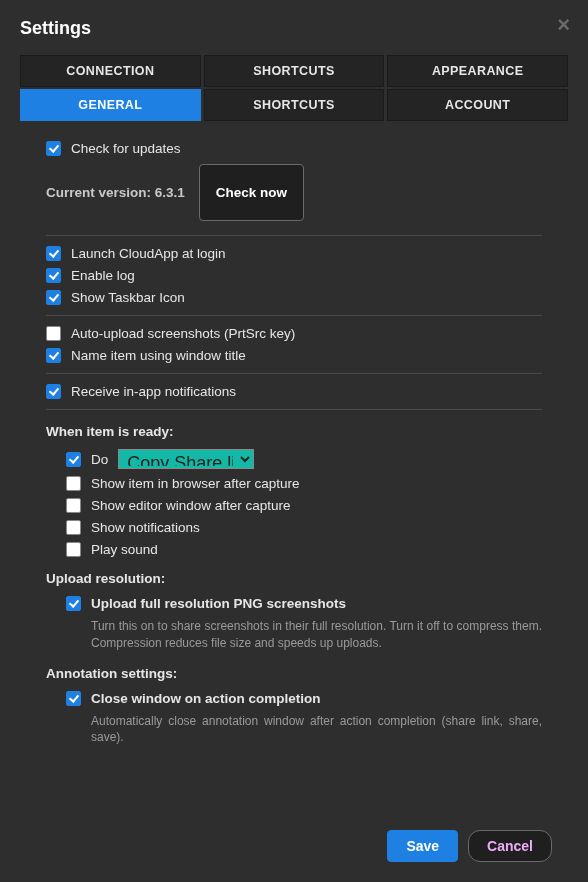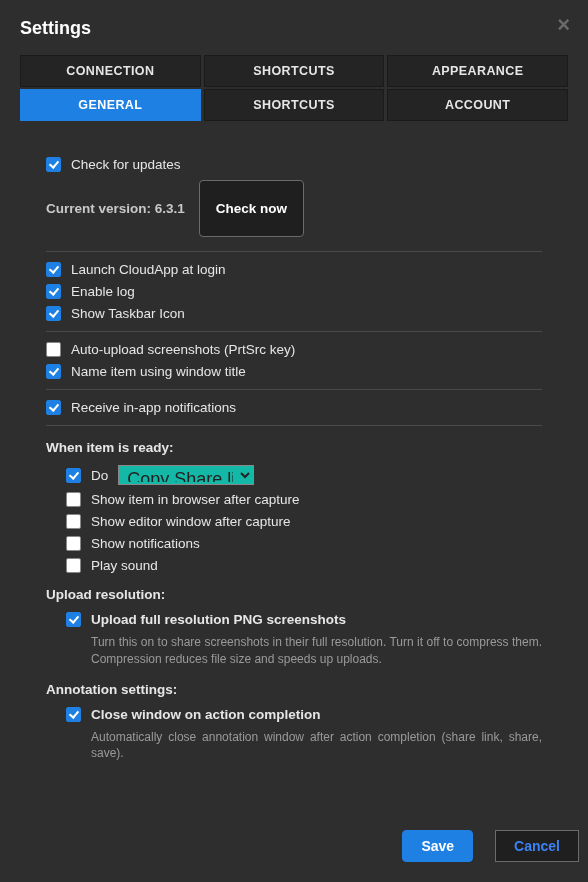--- a/index.html
+++ b/index.html
@@ -36,21 +36,21 @@
   .tabs {
     display: grid;
     grid-template-columns: 1fr 1fr 1fr;
     gap: 3px;
     margin-bottom: 2px;
   }
   .tabs-row2 {
     display: grid;
     grid-template-columns: 1fr 1fr 1fr;
     gap: 3px;
-    margin-bottom: 36px;
+    margin-bottom: 20px;
   }
   .tab {
     background: #242424;
     color: #e6e6e6;
     text-align: center;
     padding: 8px 0;
     font-size: 12.5px;
     font-weight: 600;
     letter-spacing: 0.4px;
     cursor: pointer;
@@ -148,40 +148,40 @@
   .desc {
     color: #9a9a9a;
     font-size: 12px;
     line-height: 1.4;
     margin: 4px 0 6px 25px;
     text-align: justify;
   }
   .footer {
     position: absolute;
     bottom: 20px;
-    right: 9px;
+    right: 36px;
     display: flex;
-    gap: 22px;
+    gap: 10px;
   }
   .btn-primary {
     background: #1d80e2;
     border: 1px solid #1d80e2;
     color: #fff;
     padding: 7px 18px;
     border-radius: 4px;
     font-size: 14px;
     font-weight: 600;
     cursor: pointer;
   }
   .btn-secondary {
     background: #1f1f1f;
     border: 1px solid #6a6a6a;
-    color: #3b82f6;
+    color: #f0abfc;
     padding: 7px 18px;
-    border-radius: 0;
+    border-radius: 12px;
     font-size: 14px;
     font-weight: 600;
     cursor: pointer;
   }
 </style>
 </head>
 <body>
 
 <div class="dialog">
   <div class="title">Settings</div>

